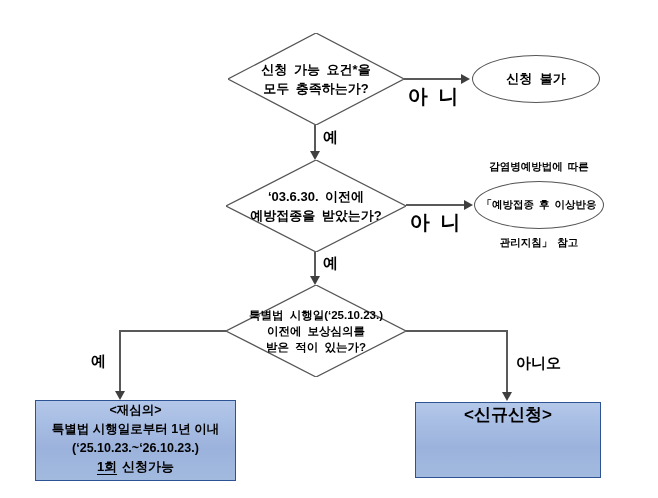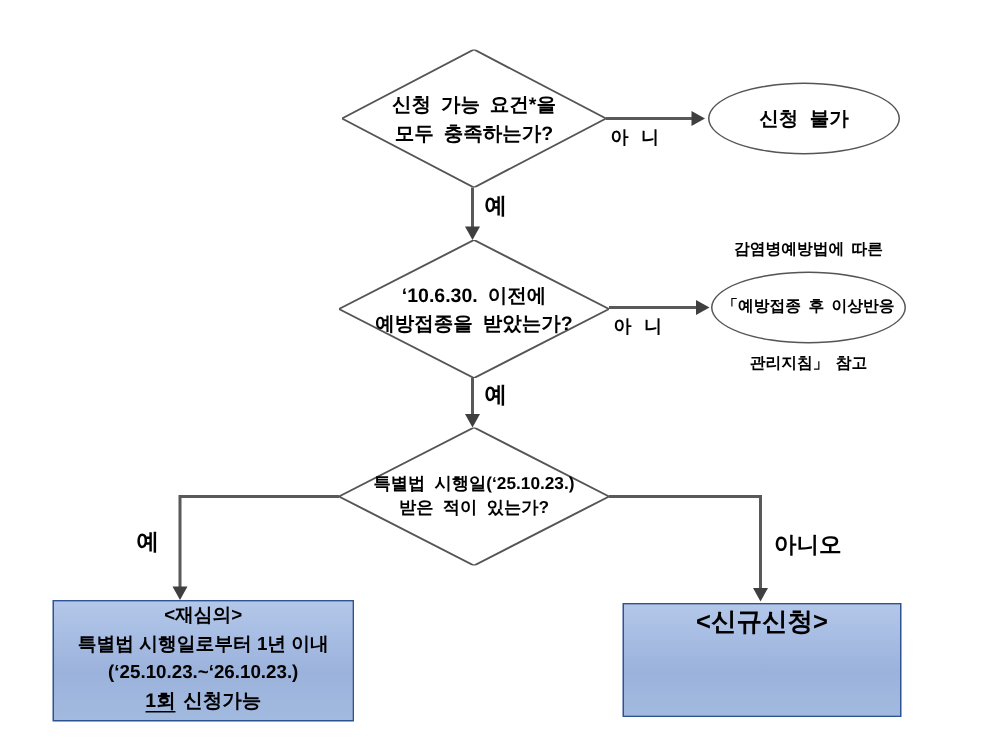--- a/index.html
+++ b/index.html
@@ -70,21 +70,21 @@
     border-left: 5px solid transparent;
     border-right: 5px solid transparent;
     border-top: 9px solid #3f3f3f;
   }
 
   .edge-label {
     position: absolute;
     font-weight: bold; color: #000;
     white-space: nowrap;
   }
-  .lbl-no  { font-size: 12px; word-spacing: 5px; }
+  .lbl-no  { font-size: 20px; word-spacing: 5px; text-align: center; }
   .lbl-yes { font-size: 15px; }
 </style>
 </head>
 <body>
 
 <div class="canvas">
 
   <div class="diamond d12" style="left:228px; top:33px; width:176px; height:92px;">
     <svg viewBox="0 0 100 100" preserveAspectRatio="none">
       <polygon points="50,0 100,50 50,100 0,50" fill="#ffffff" stroke="#555555" stroke-width="1.3" vector-effect="non-scaling-stroke"></polygon>
@@ -105,21 +105,21 @@
 
   <div class="vline" style="left:314.4px; top:125px; height:27px;"></div>
   <div class="arr-down" style="left:310px; top:151px;"></div>
   <div class="edge-label lbl-yes" style="left:323px; top:128px;">예</div>
 
   <div class="diamond d12" style="left:226px; top:160px; width:180px; height:92px;">
     <svg viewBox="0 0 100 100" preserveAspectRatio="none">
       <polygon points="50,0 100,50 50,100 0,50" fill="#ffffff" stroke="#555555" stroke-width="1.3" vector-effect="non-scaling-stroke"></polygon>
     </svg>
     <div class="dtext">
-      <div>‘10.6.30. 이전에</div>
+      <div>‘03.6.30. 이전에</div>
       <div>예방접종을 받았는가?</div>
     </div>
   </div>
 
   <div class="hline" style="left:406px; top:204px; width:58px;"></div>
   <div class="arr-right" style="left:464px; top:200px;"></div>
   <div class="edge-label lbl-no" style="left:409px; top:209px; width:52px;">아 니</div>
 
   <div class="ellipse e2" style="left:474px; top:181px; width:130px; height:48px;gap:24px;">
     <div>감염병예방법에 따른</div>
@@ -130,20 +130,21 @@
   <div class="vline" style="left:314.4px; top:252px; height:25px;"></div>
   <div class="arr-down" style="left:310px; top:276px;"></div>
   <div class="edge-label lbl-yes" style="left:323px; top:254px;">예</div>
 
   <div class="diamond d3" style="left:226px; top:285px; width:180px; height:92px;">
     <svg viewBox="0 0 100 100" preserveAspectRatio="none">
       <polygon points="50,0 100,50 50,100 0,50" fill="#ffffff" stroke="#555555" stroke-width="1.3" vector-effect="non-scaling-stroke"></polygon>
     </svg>
     <div class="dtext">
       <div>특별법 시행일(‘25.10.23.)</div>
+      <div>이전에 보상심의를</div>
       <div>받은 적이 있는가?</div>
     </div>
   </div>
 
   <div class="hline" style="left:120px; top:330px; width:106px;"></div>
   <div class="vline" style="left:119.3px; top:330px; height:62px;"></div>
   <div class="arr-down" style="left:115px; top:391px;"></div>
   <div class="edge-label lbl-yes" style="left:91px; top:352px;">예</div>
 
   <div class="hline" style="left:406px; top:330px; width:102px;"></div>

